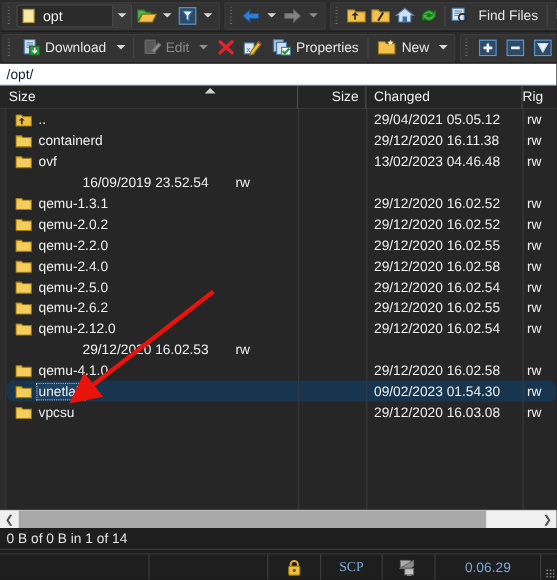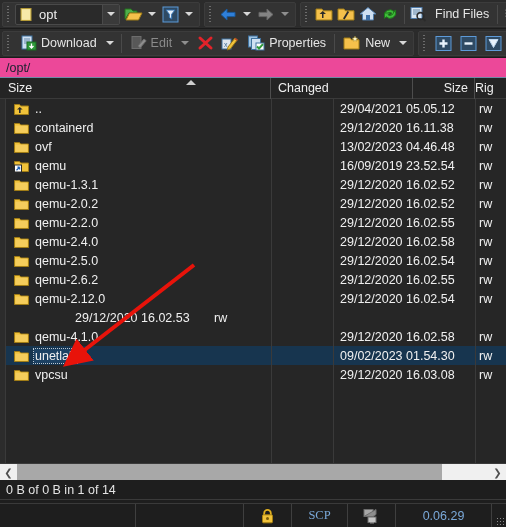--- a/index.html
+++ b/index.html
@@ -84,21 +84,21 @@
     display:flex; align-items:center; justify-content:center;
   }
 
   
   .ico { position: relative; flex: 0 0 auto; display:inline-block; }
   .ico svg { display:block; }
 
   
   .pathbar {
     height: 20px; line-height: 20px;
-    background: #ec4899;
+    background: #ffffff;
     color: #16222e;
     font-size: 12.5px;
     padding-left: 6px;
     border-bottom: 1px solid #6f8aa6;
     box-sizing: border-box;
   }
 
   
   .headers {
     display: flex; align-items: center;
@@ -147,21 +147,21 @@
   .row .cname .txt { margin-left: 6px; }
   .row .csize { width: 62px; text-align: right; padding-right: 6px; box-sizing:border-box; }
   .row .cchanged { width: 142px; padding-left: 7px; box-sizing:border-box; }
   .row .crights { width: 31px; padding-left: 4px; box-sizing:border-box; overflow:hidden; color:#f0f0f0;}
   .row.selected .cname .txt {
     background: #1c4163;
     outline: 1px dotted #b9c7d4;
     padding: 0 1px;
     margin-left: 5px;
   }
-  .row.selected { background: #17354f; }
+  .row.selected { background: #17354f; border-radius: 7px; }
 
   
   .colline { position:absolute; top:0; bottom:0; width:1px; background:#3a3a3a; }
 
   
   .annot { position: absolute; left: 0; top: 0; pointer-events: none; }
 
   
   .hscroll {
     height: 17px; display: flex; align-items: stretch;
@@ -409,22 +409,22 @@
     </div>
   </div>
 
   <div class="pathbar">/opt/</div>
 
   <div class="headers">
     <div class="hdr name">
       <span>Size</span>
       <span class="sort-caret"></span>
     </div>
+    <div class="hdr size">Size</div>
     <div class="hdr changed">Changed</div>
-    <div class="hdr size">Size</div>
     <div class="hdr rights">Rig</div>
   </div>
 
   <div class="panel">
     <div class="vsplit-left"></div>
     <div class="filelist" id="filelist">
       <div class="colline" style="left:265px;"></div>
       <div class="colline" style="left:327px;"></div>
       <div class="colline" style="left:469px;"></div>
 
@@ -472,30 +472,20 @@
                 <path d="M1.4 4.6h12.2v7.2H1.4z" fill="#f5cd5c"></path>
               </svg>
             </span>
             <span class="txt">ovf</span>
           </div>
           <div class="csize"></div>
           <div class="cchanged">13/02/2023 04.46.48</div>
           <div class="crights">rw</div>
         </div>
         <div class="row">
-          <div class="cname">
-            <span class="ico">
-              <svg width="15" height="14" viewBox="0 0 15 14">
-                <path d="M0.5 2.5h5l1.2 1.5H14.5V12.5H0.5z" fill="#f0c23a" stroke="#a07c16"></path>
-                <rect x="0.5" y="6" width="7" height="7" fill="#ffffff" stroke="#2b2b2b"></rect>
-                <path d="M2.5 11.2L5.6 8.2M5.6 8.2H3.4M5.6 8.2v2.2" stroke="#1a5fb4" stroke-width="1.2" fill="none"></path>
-              </svg>
-            </span>
-            <span class="txt">qemu</span>
-          </div>
           <div class="csize"></div>
           <div class="cchanged">16/09/2019 23.52.54</div>
           <div class="crights">rw</div>
         </div>
         <div class="row">
           <div class="cname">
             <span class="ico">
               <svg width="15" height="14" viewBox="0 0 15 14">
                 <path d="M0.5 2.5h5l1.2 1.5H14.5V12.5H0.5z" fill="#f0c23a" stroke="#a07c16"></path>
                 <path d="M1.4 4.6h12.2v7.2H1.4z" fill="#f5cd5c"></path>

